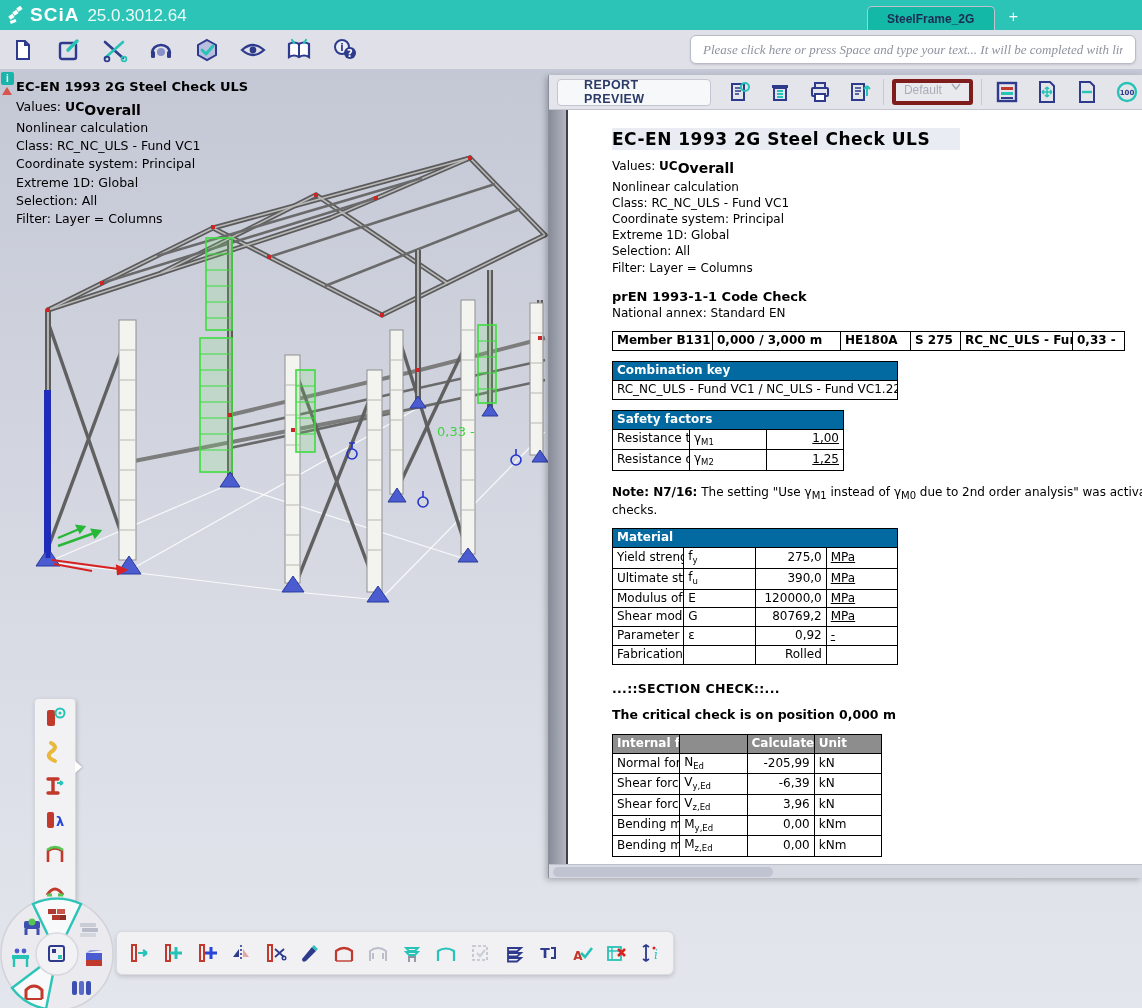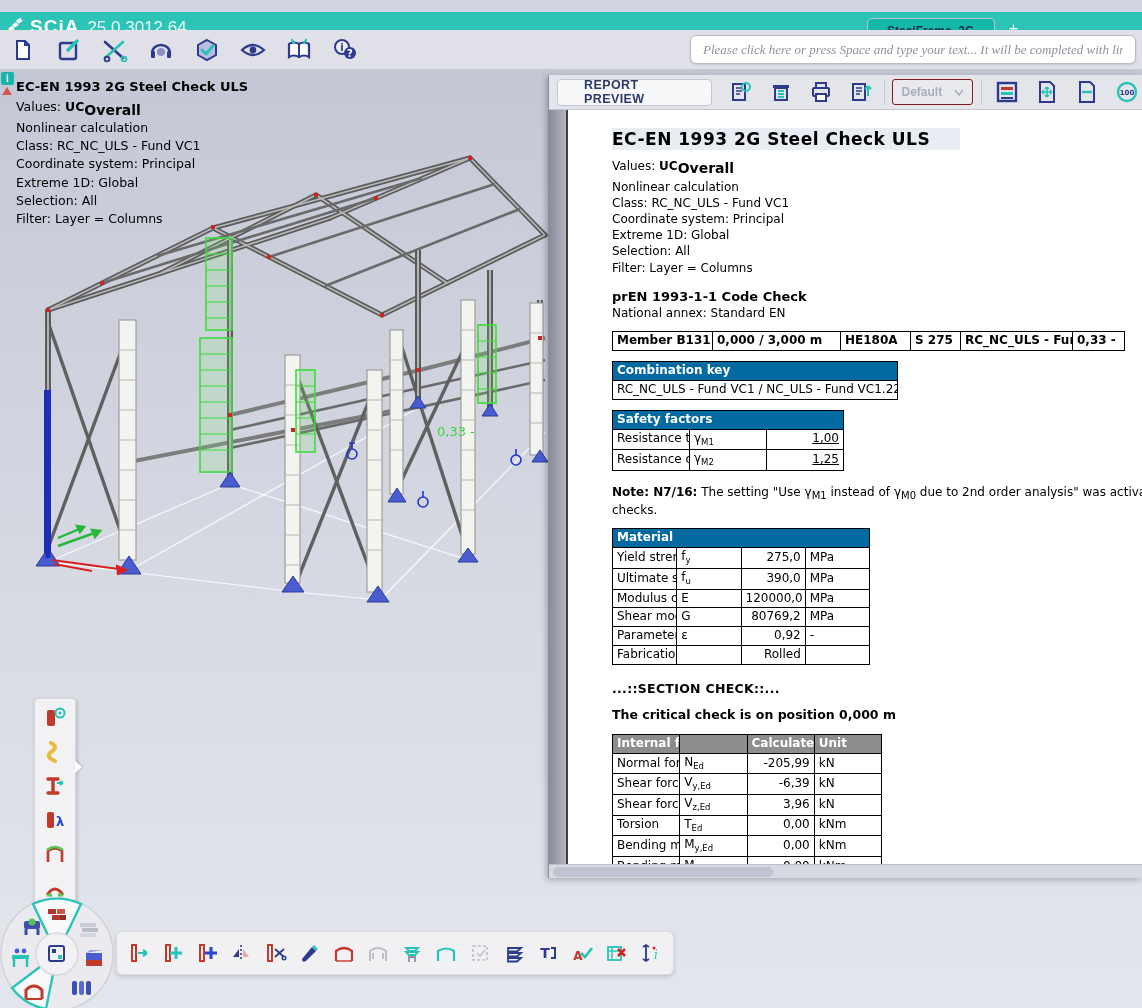--- a/index.html
+++ b/index.html
@@ -1,20 +1,20 @@
 <!DOCTYPE html>
 <html><head>
 <meta charset="utf-8">
 <style>
   * { margin:0; padding:0; box-sizing:border-box; }
   html,body { width:1142px; height:1008px; overflow:hidden; }
   body { position:relative; background:#d3d6e0; font-family:"Liberation Sans", sans-serif; }
 
   
-  .topbar { position:absolute; left:0; top:12px; width:1142px; height:30px; background:#2cc4b7; display:flex; align-items:center; }
+  .topbar { position:absolute; left:0; top:0; width:1142px; height:30px; background:#2cc4b7; display:flex; align-items:center; }
   .brand { display:flex; align-items:baseline; gap:8px; padding-left:30px; }
   .brand-leaf { position:absolute; left:6px; top:4px; }
   .brand-name { color:#fff; font-weight:bold; font-size:19px; letter-spacing:1px; }
   .brand-ver { color:rgba(255,255,255,.9); font-size:17px; }
   .tabstrip { position:absolute; right:110px; bottom:0; display:flex; align-items:flex-end; }
   .proj-tab { background:#14b8a6; border:1px solid #bfc2cc; border-bottom:none; border-radius:5px 5px 0 0; height:24px; min-width:128px; padding:0 16px; display:flex; align-items:center; justify-content:center; color:#1c2a54; font-weight:bold; font-size:12px; }
   .tab-plus { color:#ffffff; font-size:16px; padding:0 14px 2px 14px; height:24px; display:flex; align-items:center; }
 
   
   .main-toolbar { position:absolute; left:0; top:30px; width:1142px; height:40px; background:#dfe0e8; border-bottom:1px solid #c7c9d4; display:flex; align-items:center; }
@@ -44,21 +44,21 @@
 
   
   .wheel { position:absolute; left:0px; top:825px; width:118px; height:118px; }
 
   
   .report-panel { position:absolute; left:548px; top:75px; width:594px; height:803px; background:#9ea3ae; border-left:1px solid #8b8f9c; box-shadow:-2px 2px 6px rgba(0,0,0,.25);padding-left:7px; }
   .rp-header { position:absolute; left:0; top:0; width:100%; height:35px; background:#e4e5eb; border-bottom:1px solid #c3c6d0; display:flex; align-items:center; }
   .rp-tab { background:#f7f8fa; border:1px solid #c3c6d0; border-radius:4px; height:27px; margin-left:8px; padding:0 26px; display:flex; align-items:center; color:#2b3a66; font-weight:bold; font-size:12.5px; letter-spacing:.4px; }
   .rp-icons { display:flex; align-items:center; gap:10px; margin-left:14px; }
   .rp-sep { width:1px; height:26px; background:#c6c9d3; margin:0 8px; }
-  .rp-select { width:92px; height:26px; background:#e9eaee; border:1px solid #7f1d1d; border-radius:3px; display:flex; align-items:center; justify-content:space-between; padding:0 8px; color:#a9adb8; font-size:12px;font-weight:bold; }
+  .rp-select { width:92px; height:26px; background:#e9eaee; border:4px solid #7f1d1d; border-radius:3px; display:flex; align-items:flex-start; justify-content:space-between; padding:0 8px; color:#a9adb8; font-size:12px; }
   .rp-body { position:absolute; left:0; top:35px; width:594px; height:754px; overflow:hidden; }
   .rp-gutter { position:absolute; left:0; top:0; width:17px; height:100%; background:linear-gradient(90deg,#878c98,#b2b5c0); }
   .rp-page { position:absolute; left:17px; top:0; width:577px; height:100%; background:#fff; border-left:2px solid #3f4049; overflow:hidden; }
   .rp-content { position:absolute; left:44px; top:18px; width:660px; color:#000; font-family:"DejaVu Sans", sans-serif; font-size:12px; line-height:1.32; }
   .rp-scrollbar { position:absolute; left:0; bottom:0; width:594px; height:14px; background:#d6d9e2; border-top:1px solid #bcc0cc; }
   .rp-thumb { position:absolute; left:4px; top:2px; width:220px; height:10px; background:#c0c4d0; border-radius:5px; }
 
   
   .rc-title { font-size:17px; font-weight:bold; letter-spacing:.5px; background:#e9edf3; display:inline-block; padding-right:30px; margin-bottom:8px; }
   .rc-line { line-height:1.35; }
@@ -76,23 +76,23 @@
   th.bar { background:#0369a1; color:#fff; text-align:left; font-weight:bold; border:1px solid #000; }
   .tbl-member td { font-weight:bold; white-space:normal; }
   .tbl-member { width:512px; }
   .tbl-member td:nth-child(1){width:100px;} .tbl-member td:nth-child(2){width:128px;}
   .tbl-member td:nth-child(3){width:70px;margin-left:48px;} .tbl-member td:nth-child(4){width:50px;}
   .tbl-member td:nth-child(5){width:112px;} .tbl-member td:nth-child(6){width:52px;}
   .tbl-comb { width:286px; }
   .tbl-safety { width:232px; }
   .tbl-safety td:nth-child(1){width:150px;} .tbl-safety td:nth-child(2){width:32px;margin-top:46px;}
   .tbl-safety td:nth-child(3){width:50px; text-align:right;text-decoration:underline;}
-  .tbl-mat { width:258px; }
+  .tbl-mat { width:286px; }
   .tbl-mat td:nth-child(1){width:122px;} .tbl-mat td:nth-child(2){width:22px;}
-  .tbl-mat td:nth-child(3){width:78px; text-align:right;} .tbl-mat td:nth-child(4){width:36px;}
+  .tbl-mat td:nth-child(3){width:78px; text-align:right;} .tbl-mat td:nth-child(4){width:36px;text-decoration:underline;}
   .tbl-forces { width:270px; }
   .tbl-forces th { background:#8d8d8d; color:#fff; text-align:left; }
   .tbl-forces th:nth-child(3){text-align:center;}
   .tbl-forces td:nth-child(1){width:104px;} .tbl-forces td:nth-child(2){width:38px;}
   .tbl-forces td:nth-child(3){width:80px; text-align:right;} .tbl-forces td:nth-child(4){width:48px;}
 </style>
 </head>
 <body>
 
 <div class="topbar">
@@ -762,26 +762,20 @@
                 <td>-6,39</td>
                 <td>kN</td>
               </tr>
               <tr>
                 <td>Shear force</td>
                 <td>V<sub>z,Ed</sub></td>
                 <td>3,96</td>
                 <td>kN</td>
               </tr>
               <tr>
-                <td>Torsion</td>
-                <td>T<sub>Ed</sub></td>
-                <td>0,00</td>
-                <td>kNm</td>
-              </tr>
-              <tr>
                 <td>Bending moment</td>
                 <td>M<sub>y,Ed</sub></td>
                 <td>0,00</td>
                 <td>kNm</td>
               </tr>
               <tr>
                 <td>Bending moment</td>
                 <td>M<sub>z,Ed</sub></td>
                 <td>0,00</td>
                 <td>kNm</td>

